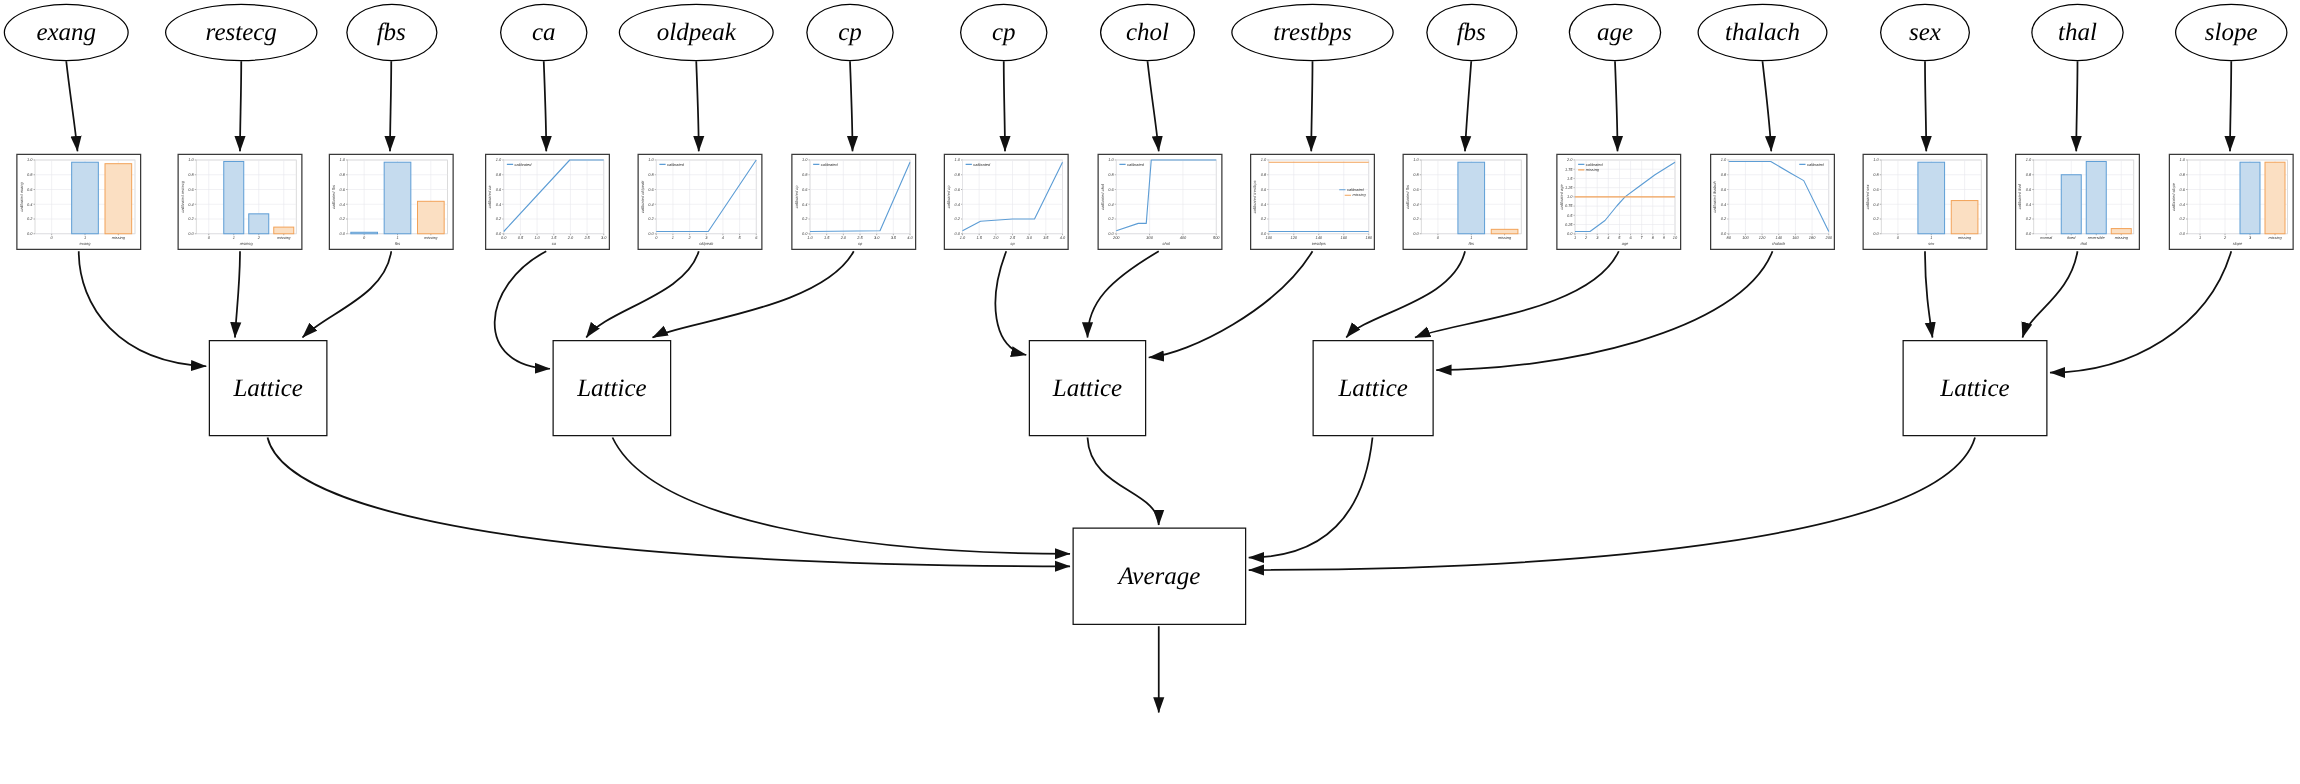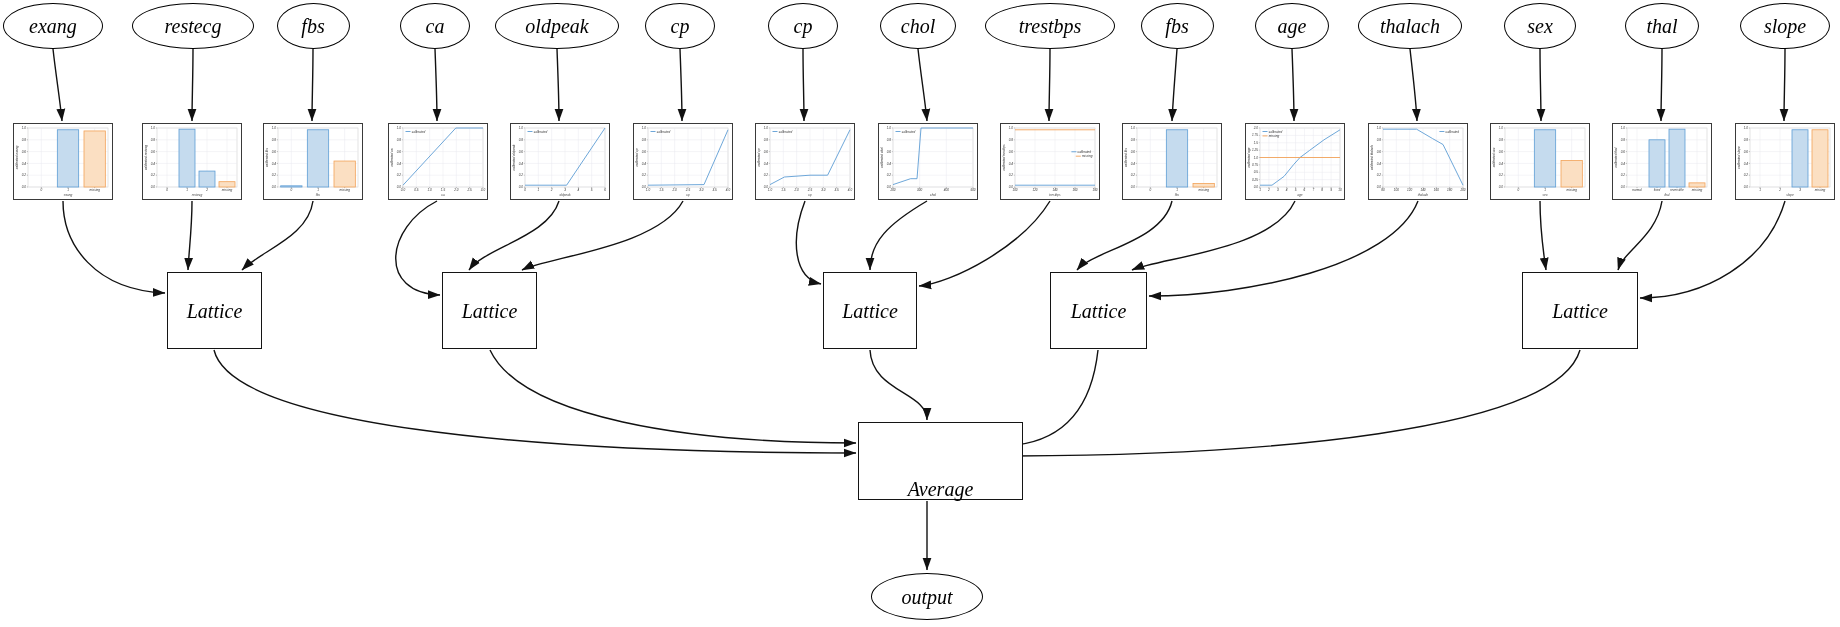--- a/index.html
+++ b/index.html
@@ -752,19 +752,16 @@
     </div>
     <div class="node rect" style="left: 823px; top: 272px; width: 94px; height: 77px;">
       <span class="nlabel">Lattice</span>
     </div>
     <div class="node rect" style="left: 1050px; top: 272px; width: 97px; height: 77px;">
       <span class="nlabel">Lattice</span>
     </div>
     <div class="node rect" style="left: 1522px; top: 272px; width: 116px; height: 77px;">
       <span class="nlabel">Lattice</span>
     </div>
-    <div class="node rect" style="left: 858px; top: 422px; width: 165px; height: 78px; align-items: flex-end;">
+    <div class="node rect" style="left: 858px; top: 422px; width: 139px; height: 78px;">
       <span class="nlabel">Average</span>
-    </div>
-    <div class="node ellipse" style="left: 871px; top: 573px; width: 112px; height: 47px; border-width: 1.3px;">
-      <span class="nlabel">output</span>
     </div>
   </div>
 
 </body></html>

